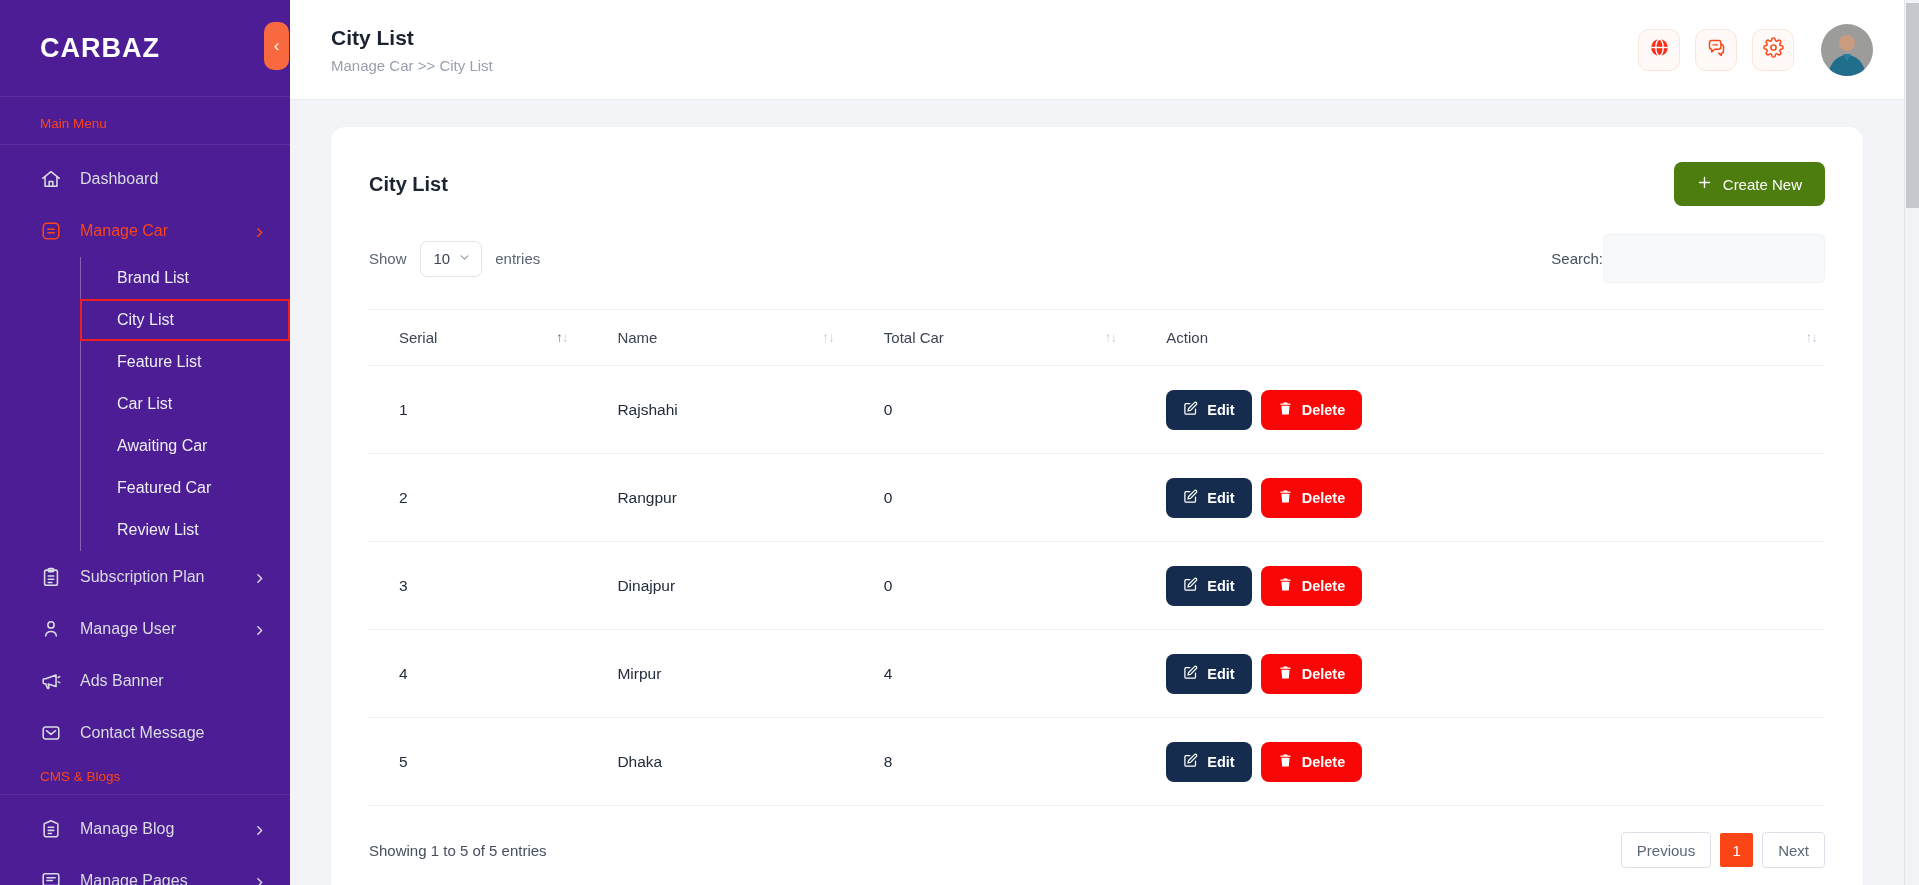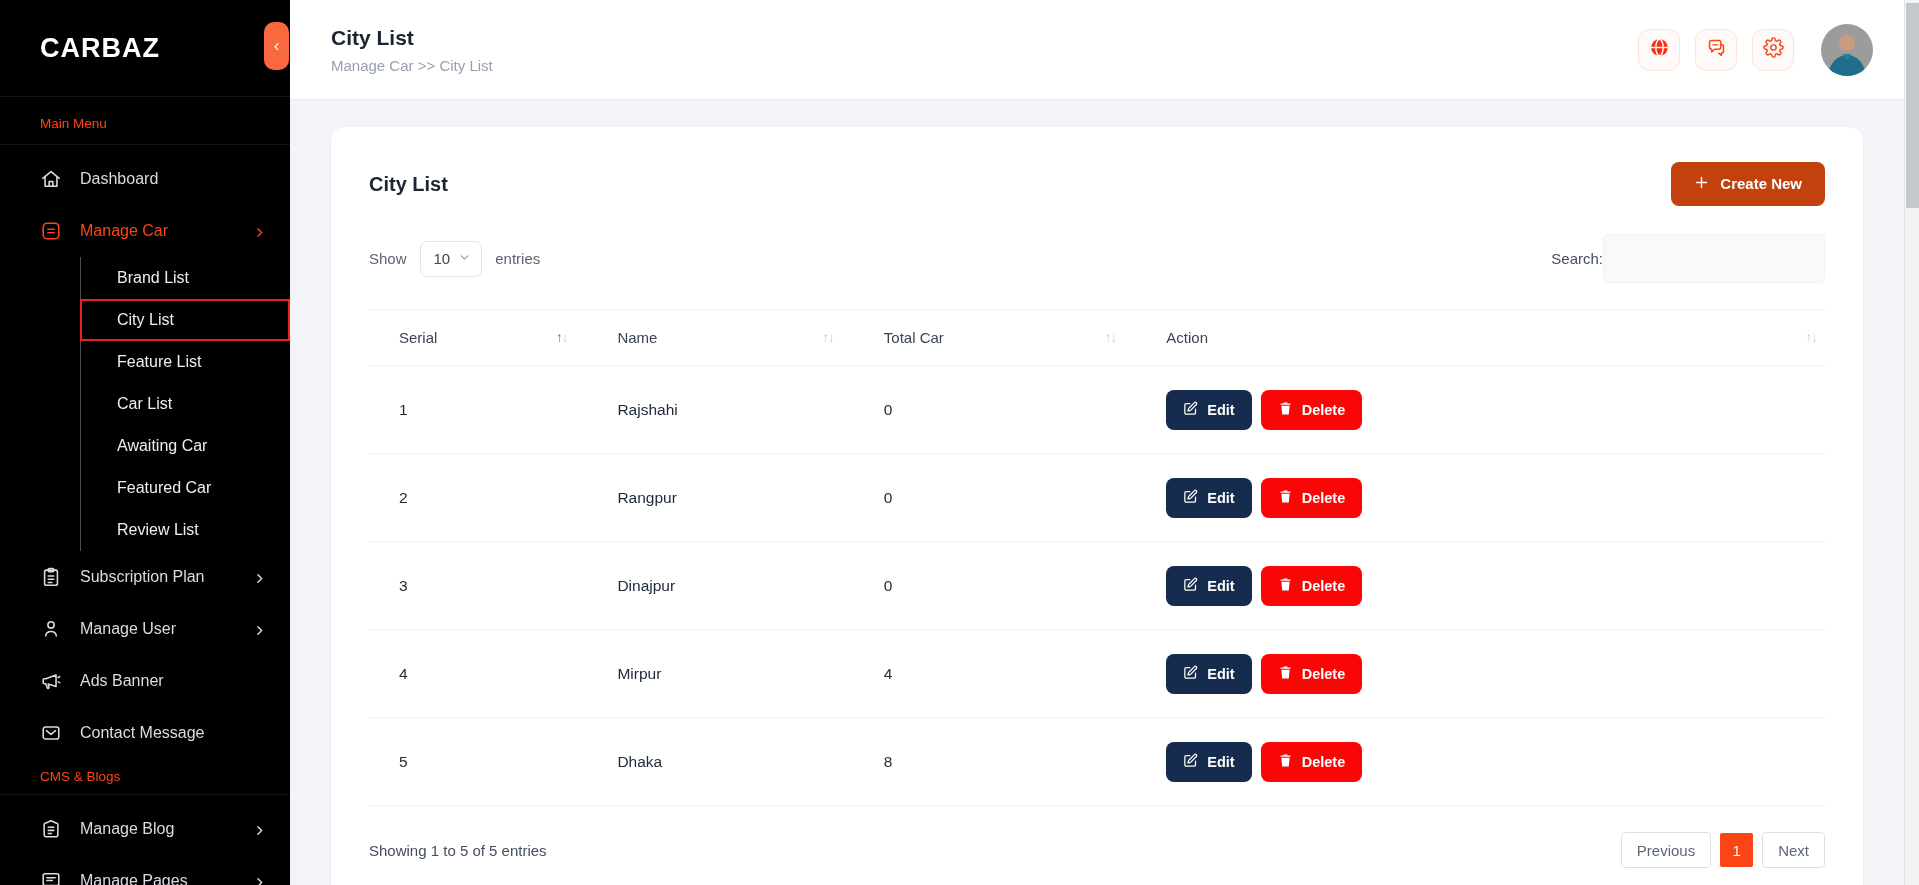--- a/index.html
+++ b/index.html
@@ -1,20 +1,20 @@
 <!DOCTYPE html>
 <html><head>
 <meta charset="utf-8">
 <style>
   * { margin:0; padding:0; box-sizing:border-box; }
   html,body { width:1919px; height:885px; overflow:hidden; }
   body { font-family:"Liberation Sans", sans-serif; background:#f3f4f8; position:relative; }
 
   
-  .sidebar { position:absolute; left:0; top:0; width:290px; height:885px; background:#000000; z-index:3; }
+  .sidebar { position:absolute; left:0; top:0; width:290px; height:885px; background:#4c1d95; z-index:3; }
   .logo-row { height:97px; display:flex; align-items:center; padding-left:40px; border-bottom:1px solid rgba(255,255,255,0.08); }
   .logo { color:#ffffff; font-size:27px; font-weight:800; letter-spacing:1px; }
   .collapse-btn { position:absolute; top:22px; right:1px; width:25px; height:48px; background:#f8693f; border-radius:10px; display:flex; align-items:center; justify-content:center; color:#fff; font-size:17px; cursor:pointer; }
   .menu-label { color:#fb4516; font-size:13.5px; font-weight:500; padding:19px 40px 13px; }
   .side-divider { border:none; border-top:1px solid rgba(255,255,255,0.08); }
   .nav { padding-top:8px; }
   .nav-item { display:flex; align-items:center; gap:18px; height:52px; padding:0 24px 0 40px; color:#d9dce2; font-size:16px; font-weight:500; cursor:pointer; }
   .nav-item .nicon { width:22px; height:22px; flex:0 0 22px; display:flex; align-items:center; }
   .nav-item .nicon svg { width:22px; height:22px; stroke:#d9dce2; }
   .nav-item .chev { margin-left:auto; width:13px; height:13px; }
@@ -33,21 +33,21 @@
   .icon-btn { width:42px; height:42px; border-radius:11px; background:#fffaf7; border:1px solid #fbe4da; display:flex; align-items:center; justify-content:center; cursor:pointer; }
   .icon-btn svg { width:21px; height:21px; }
   .avatar { width:52px; height:52px; border-radius:50%; overflow:hidden; margin-left:12px; cursor:pointer; }
   .avatar svg { width:52px; height:52px; display:block; }
 
   
   .main { position:absolute; left:290px; top:100px; right:0; bottom:0; background:#f3f4f8; }
   .card { margin:27px 56px 0 41px; background:#ffffff; border-radius:14px; padding:35px 38px 30px; box-shadow:0 1px 3px rgba(16,24,40,0.05); }
   .card-head { display:flex; align-items:center; justify-content:space-between; }
   .card-title { color:#1c2533; font-size:20px; font-weight:700; }
-  .create-btn { display:flex; align-items:flex-start; gap:11px; background:#c2410c; color:#ffffff; border:none; border-radius:8px; padding:13px 23px; font-size:15px; font-weight:700; font-family:"Liberation Sans", sans-serif; cursor:pointer; }
+  .create-btn { display:flex; align-items:center; gap:11px; background:#4d7c0f; color:#ffffff; border:none; border-radius:8px; padding:13px 23px; font-size:15px; font-weight:400; font-family:"Liberation Sans", sans-serif; cursor:pointer; }
   .create-btn svg { width:15px; height:15px; }
 
   .controls { display:flex; align-items:center; justify-content:space-between; margin-top:28px; }
   .show-group { display:flex; align-items:center; gap:13px; color:#5b6472; font-size:15px; }
   .page-select { display:flex; align-items:center; gap:8px; border:1px solid #e0e5ec; border-radius:7px; height:36px; padding:0 10px 0 13px; color:#3c4555; font-size:15px; cursor:pointer; background:#fff; }
   .page-select svg { width:13px; height:13px; stroke:#98a1b0; }
   .search-group { display:flex; align-items:center; gap:0; }
   .search-label { color:#454f5e; font-size:15px; }
   .search-input { width:222px; height:49px; background:#f8f9fb; border:1px solid #f1f2f6; border-radius:5px; outline:none; padding:0 12px; font-size:15px; font-family:"Liberation Sans", sans-serif; color:#333; }
 

